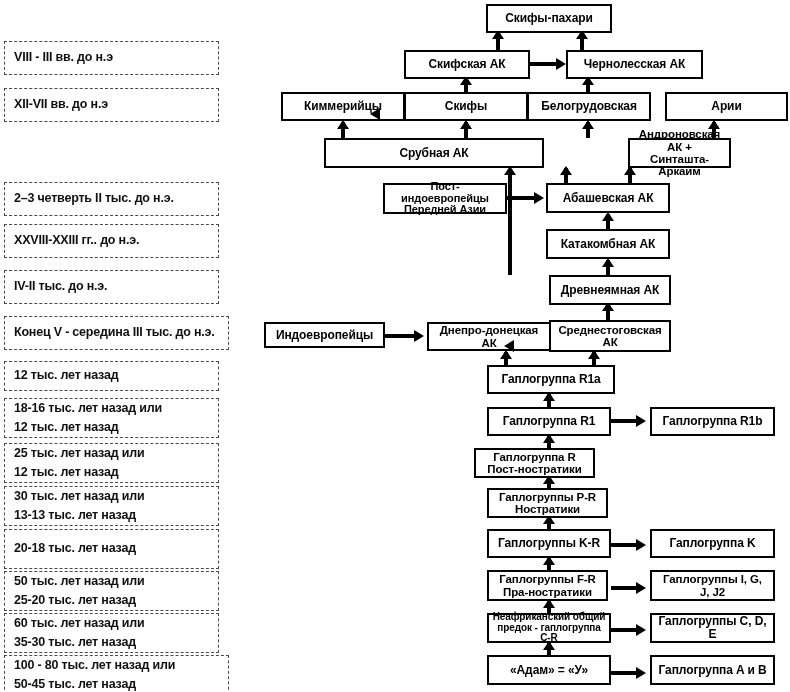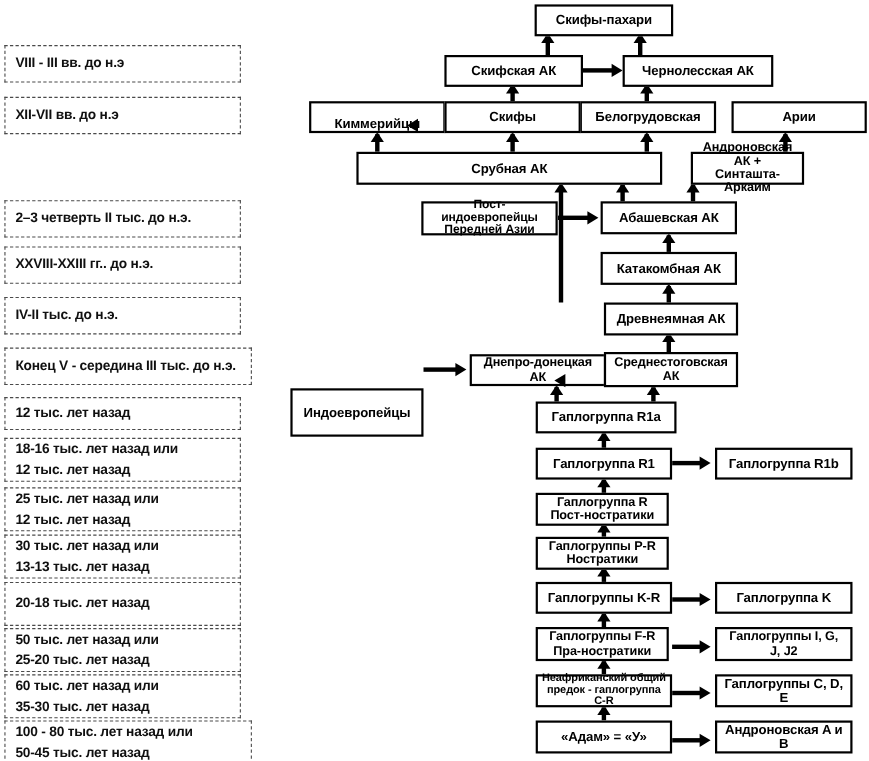--- a/index.html
+++ b/index.html
@@ -260,42 +260,42 @@
     <div class="node-lines">
         <span>Скифская АК</span>
       </div>
   </div>
   <div class="node" style="left:566px; top:50px; width:137px; height:29px;">
     <div class="node-lines">
         <span>Чернолесская АК</span>
       </div>
   </div>
 
-  <div class="node" style="left:281px; top:92px; width:124px; height:29px;align-items:flex-end;">
+  <div class="node" style="left:281px; top:92px; width:124px; height:29px;">
     <div class="node-lines">
         <span>Киммерийцы</span>
       </div>
   </div>
   <div class="node" style="left:527px; top:92px; width:124px; height:29px;">
     <div class="node-lines">
         <span>Белогрудовская</span>
       </div>
   </div>
   <div class="node" style="left:404px; top:92px; width:124px; height:29px;">
     <div class="node-lines">
         <span>Скифы</span>
       </div>
   </div>
   <div class="node" style="left:665px; top:92px; width:123px; height:29px;">
     <div class="node-lines">
         <span>Арии</span>
       </div>
   </div>
 
-  <div class="node" style="left:324px; top:138px; width:278px; height:30px;">
+  <div class="node" style="left:324px; top:138px; width:220px; height:30px;">
     <div class="node-lines">
         <span>Срубная АК</span>
       </div>
   </div>
   <div class="node" style="left:601px; top:138px; width:103px; height:30px; font-size:11.5px;margin-left:27px;">
     <div class="node-lines">
       <span>Андроновская АК +</span>
       <span class="l2">Синташта-Аркаим</span>
     </div>
   </div>
@@ -315,21 +315,21 @@
     <div class="node-lines">
         <span>Катакомбная АК</span>
       </div>
   </div>
   <div class="node" style="left:549px; top:275px; width:122px; height:30px;">
     <div class="node-lines">
         <span>Древнеямная АК</span>
       </div>
   </div>
 
-  <div class="node" style="left:264px; top:322px; width:121px; height:44px;margin-top:31px;">
+  <div class="node" style="left:264px; top:322px; width:121px; height:26px;">
     <div class="node-lines">
         <span>Индоевропейцы</span>
       </div>
   </div>
   <div class="node" style="left:427px; top:322px; width:124px; height:29px; font-size:11.5px;">
     <div class="node-lines">
         <span>Днепро-донецкая АК</span>
       </div>
   </div>
   <div class="node" style="left:549px; top:320px; width:122px; height:32px; font-size:11.5px;">
@@ -348,21 +348,21 @@
     <div class="node-lines">
         <span>Гаплогруппа R1</span>
       </div>
   </div>
   <div class="node" style="left:650px; top:407px; width:125px; height:29px;">
     <div class="node-lines">
         <span>Гаплогруппа R1b</span>
       </div>
   </div>
 
-  <div class="node" style="left:487px; top:448px; width:121px; height:30px; font-size:11.5px;">
+  <div class="node" style="left:474px; top:448px; width:121px; height:30px; font-size:11.5px;">
     <div class="node-lines">
       <span>Гаплогруппа R</span>
       <span class="l2">Пост-ностратики</span>
     </div>
   </div>
   <div class="node" style="left:487px; top:488px; width:121px; height:30px; font-size:11.5px;">
     <div class="node-lines">
       <span>Гаплогруппы P-R</span>
       <span class="l2">Ностратики</span>
     </div>
@@ -404,17 +404,17 @@
       </div>
   </div>
 
   <div class="node" style="left:487px; top:655px; width:124px; height:30px;">
     <div class="node-lines">
         <span>«Адам» = «У»</span>
       </div>
   </div>
   <div class="node" style="left:650px; top:655px; width:125px; height:30px;">
     <div class="node-lines">
-        <span>Андроновская A и B</span>
+        <span>Гаплогруппа A и B</span>
       </div>
   </div>
 
 </div>
 
 </body></html>

